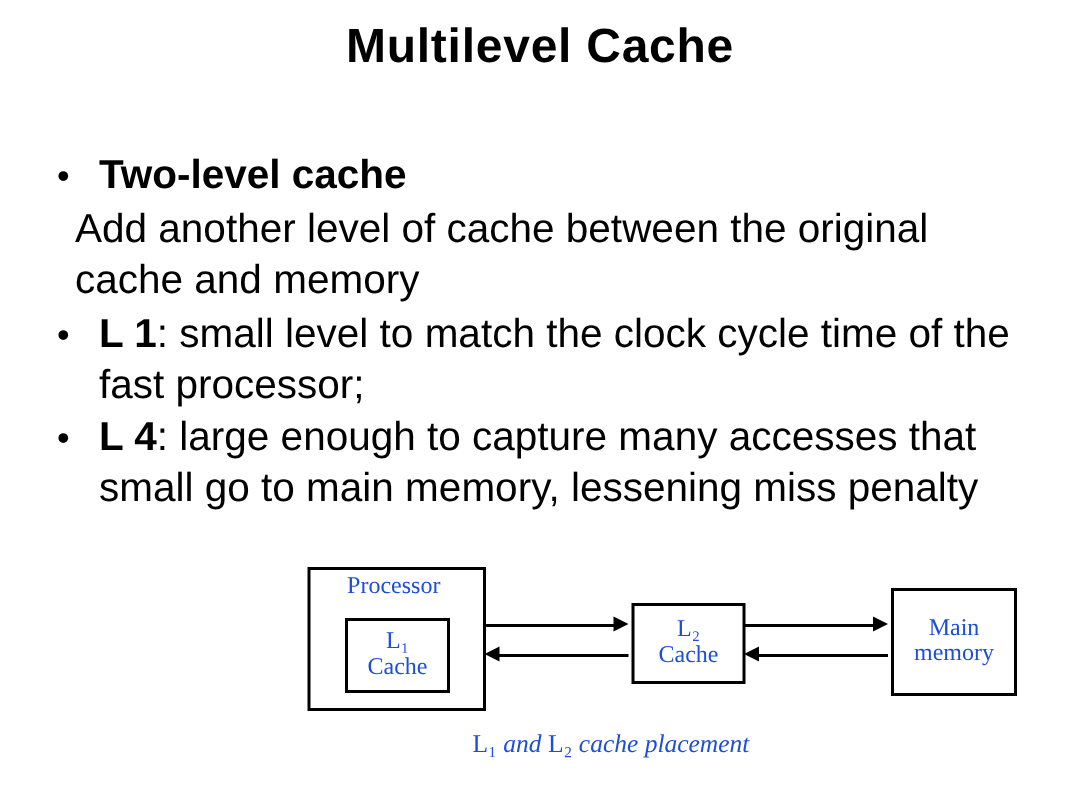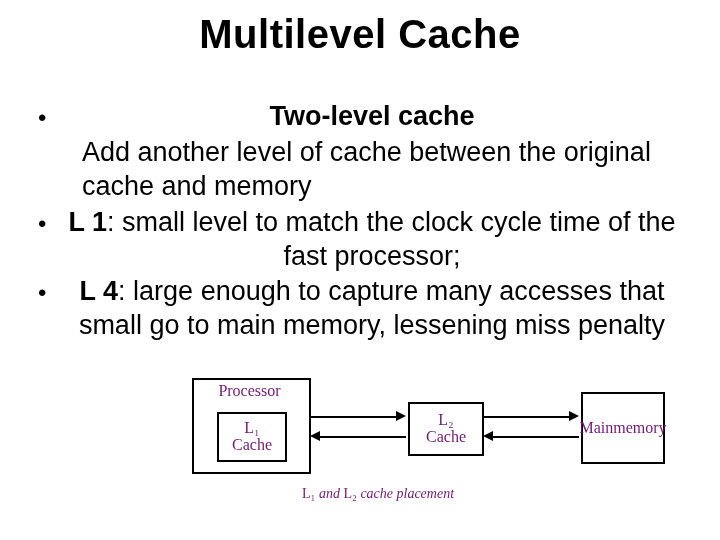--- a/index.html
+++ b/index.html
@@ -18,21 +18,21 @@
     height: 540px;
     box-sizing: border-box;
   }
   .title {
     position: absolute;
     top: 12px;
     left: 0;
     width: 100%;
     text-align: center;
     font-weight: 900;
-    font-size: 40px;
+    font-size: 32px;
     letter-spacing: 0.5px;
   }
   .body {
     position: absolute;
     top: 100px;
     left: 38px;
     width: 640px;
     font-size: 27px;
     line-height: 1.25;
   }
@@ -41,37 +41,37 @@
     margin-bottom: 2px;
   }
   .dot {
     width: 28px;
     flex: 0 0 28px;
     text-align: left;
     font-size: 24px;
     line-height: 1.35;
     padding-top: 2px;
   }
-  .btxt { flex: 1; text-align: center; }
+  .btxt { flex: 1; }
   .sub {
-    margin-left: 44px;
+    margin-left: 12px;
     margin-bottom: 2px;
   }
   .b { font-weight: 900; }
 
   
   .diagram {
     position: absolute;
-    left: 152px;
+    left: 165px;
     top: 378px;
     width: 520px;
     height: 150px;
     font-family: "Times New Roman", Times, serif;
     font-size: 16px;
-    color: #701a75;
+    color: #1d4ed8;
   }
   .box {
     position: absolute;
     border: 2px solid #000;
     background: #fff0;
     text-align: center;
     display: flex;
     align-items: center;
     justify-content: center;
     line-height: 1.05;
@@ -95,21 +95,21 @@
   .arrow-head-l {
     position: absolute;
     width: 0; height: 0;
     border-top: 5px solid transparent;
     border-bottom: 5px solid transparent;
     border-right: 10px solid #000;
   }
   .caption {
     position: absolute;
     font-family: "Times New Roman", Times, serif;
-    font-size: 14px;
+    font-size: 17px;
   }
   .ital { font-style: italic; }
 </style>
 </head>
 <body>
 
 <div class="slide">
 
   <div class="title">Multilevel Cache</div>
 
@@ -157,21 +157,21 @@
     <div class="box" style="left:256px; top:24px; width:72px; height:50px; flex-direction:column;">
       <div>L₂</div>
       <div>Cache</div>
     </div>
 
     <div class="arrow-line" style="left:331px; top:38px; width:88px;"></div>
     <div class="arrow-head-r" style="left:417px; top:33px;"></div>
     <div class="arrow-line" style="left:339px; top:58px; width:88px;"></div>
     <div class="arrow-head-l" style="left:331px; top:53px;"></div>
 
-    <div class="box" style="left:429px; top:14px; width:80px; height:68px; ">
+    <div class="box" style="left:429px; top:14px; width:80px; height:68px; flex-direction:column;">
       <div>Main</div>
       <div>memory</div>
     </div>
 
     <div class="caption" style="left:150px; top:108px;">
       <span>L₁</span><span class="ital"> and </span><span>L₂</span><span class="ital"> cache placement</span>
     </div>
 
   </div>
 

